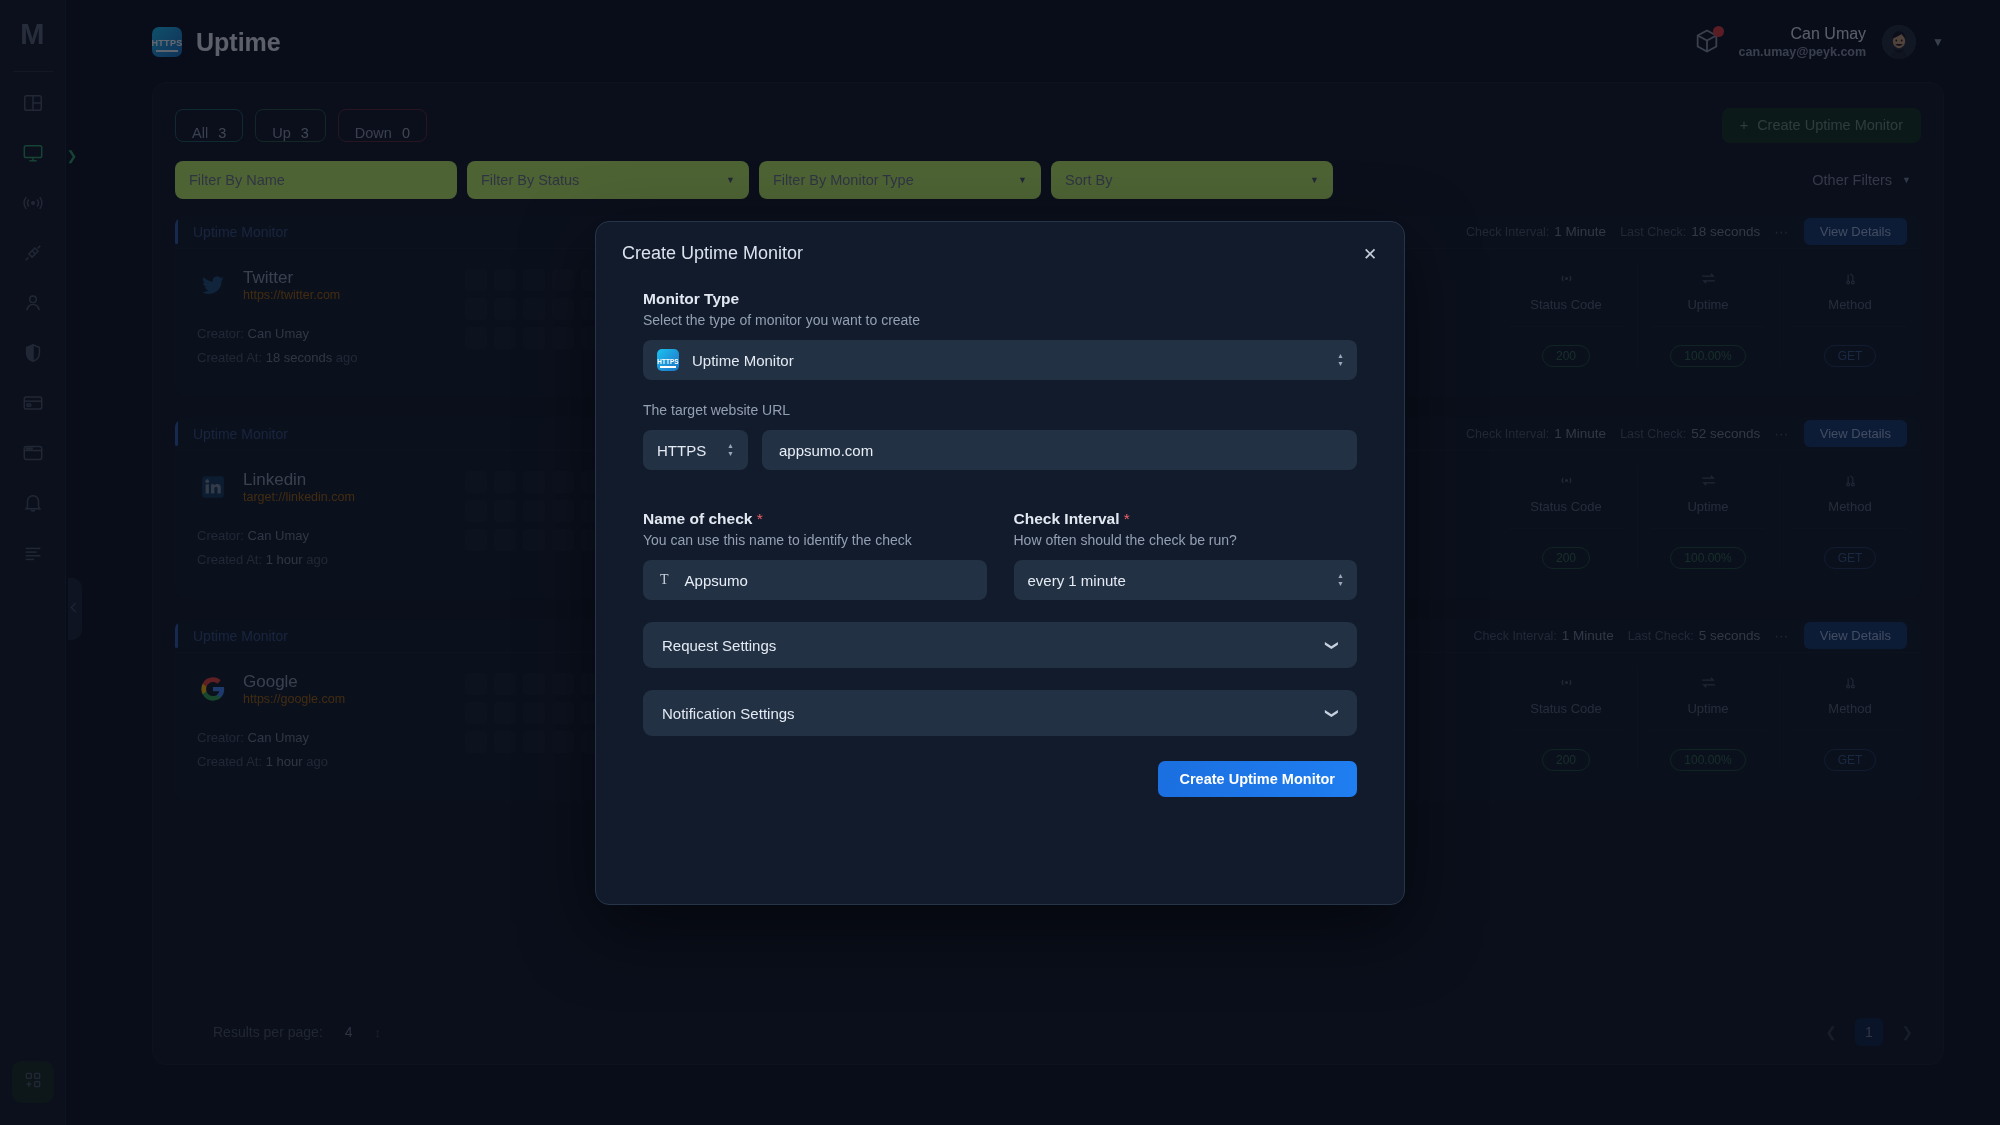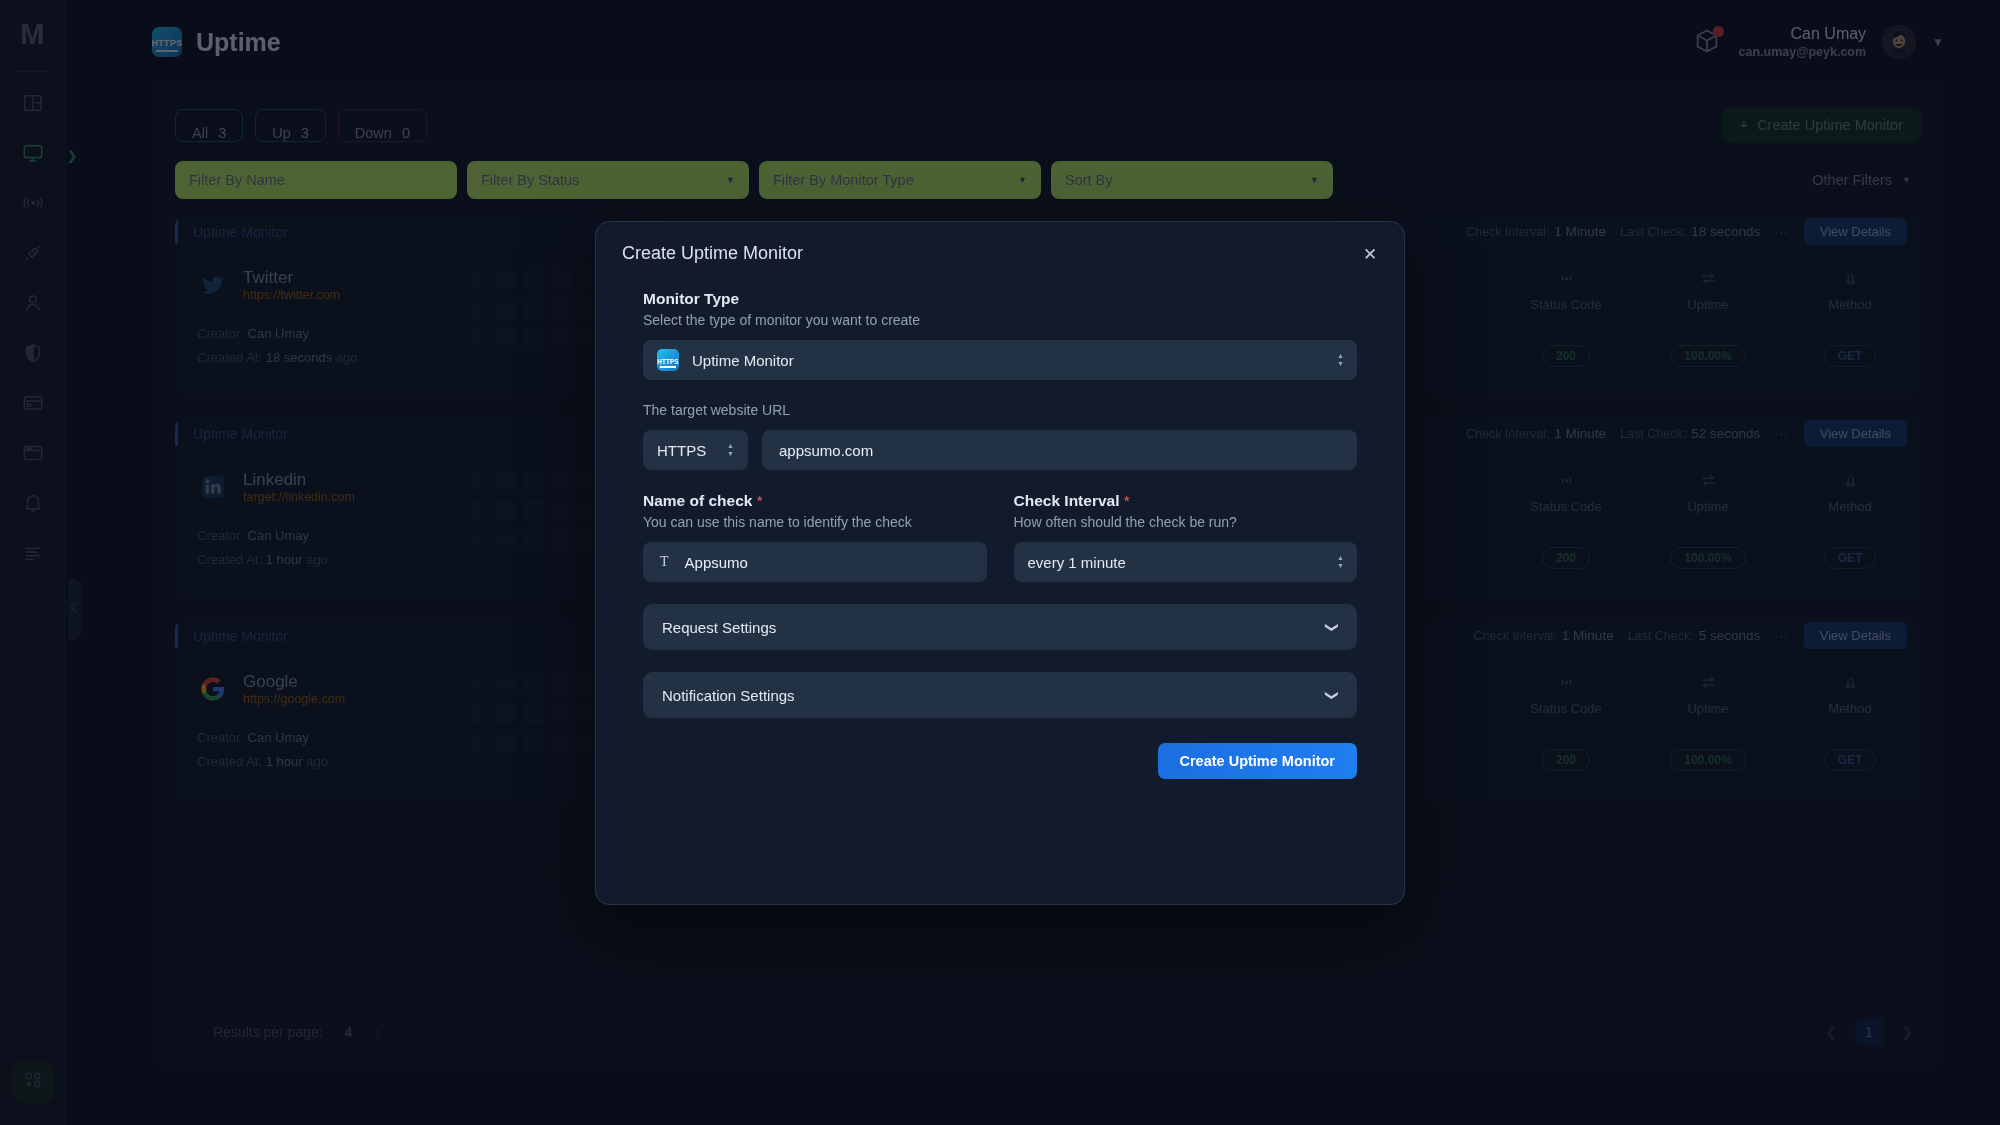--- a/index.html
+++ b/index.html
@@ -138,21 +138,21 @@
     grid-auto-rows: 22px; gap: 7px; align-content: start; }
   .pix { width: 22px; height: 22px; border-radius: 4px; background: #161e2d; }
   .card-stats { margin-left: auto; display: flex; }
   .stat { width: 142px; padding-top: 18px; text-align: center; position: relative; }
   .stat + .stat::before { content:""; position:absolute; left:0; top:14px; bottom:30px; width:1px; background:#161f2f; }
   .stat-ico { color: #4b5466; height: 22px; display:flex; align-items:center; justify-content:center; }
   .stat-ico svg { width: 19px; height: 19px; stroke: currentColor; fill:none; stroke-width: 1.5; }
   .stat-label { margin-top: 8px; font-size: 13px; color: #5a6375; }
   .stat-rule { margin: 14px 14px 0; height:1px; background:#161f2f; }
   .pill { margin: 18px auto 0; display:inline-flex; align-items:center; justify-content:center;
-    height: 22px; padding: 0 13px; border-radius: 11px; font-size: 12px; font-weight: bold; }
+    height: 22px; padding: 0 13px; border-radius: 11px; font-size: 12px; font-weight: normal; }
   .pill.ok { border:1px solid #1f4d33; color:#2f6b47; }
   .pill.method { border:1px solid #22395e; color:#3a5party; color:#365a86; }
 
   
   .pager { position: absolute; left: 22px; right: 22px; bottom: 14px; height: 36px;
     display:flex; align-items:center; }
   .rpp { font-size: 14px; color: #4a5366; display:flex; align-items:center; gap: 22px; margin-left: 38px; }
   .rpp .val { color: #6a7386; }
   .rpp .stepper { color:#3e4759; font-size: 13px; }
   .pages { margin-left:auto; display:flex; align-items:center; gap: 10px; }
@@ -186,21 +186,21 @@
     display:flex; align-items:flex-end; justify-content:center; color:#fff; font-size:6.5px; font-weight:bold;
     padding-bottom: 6px; position: relative; overflow:hidden;
   }
   .mini-https::after { content:""; position:absolute; bottom:3.5px; left:3px; right:3px; height:1.5px; background:#fff; }
   .url-row { margin-top: 12px; display:flex; gap: 14px; }
   .proto-sel { width: 105px; height: 40px; background:#233144; border-radius:8px; display:flex; align-items:center;
     justify-content:space-between; padding: 0 14px; color:#e4eaf3; font-size:15px; }
   .proto-sel .ud { color:#9aa6b8; font-size:12px; line-height:.8; text-align:center; }
   .url-input { flex: 1; height: 40px; background:#233144; border-radius:8px; display:flex; align-items:center;
     padding: 0 17px; color:#e8eef6; font-size:15px; }
-  .two-col { margin-top: 22px; display:flex; gap: 27px; }
+  .two-col { margin-top: 40px; display:flex; gap: 27px; }
   .col { flex: 1; }
   .text-input { margin-top: 12px; height: 40px; background:#233144; border-radius:8px;
     display:flex; align-items:center; padding: 0 17px; gap: 16px; color:#e8eef6; font-size:15px; }
   .t-ico { color:#c8d2e0; font-size: 14px; font-family: "Liberation Serif", serif; }
   .accordion { margin-top: 22px; height: 46px; background:#233144; border-radius:9px;
     display:flex; align-items:center; justify-content:space-between; padding: 0 19px; color:#e4eaf3; font-size:15px; }
   .accordion .chev { color:#c6d0de; font-size:13px; }
   .modal-foot { padding: 25px 47px 0; display:flex; justify-content:flex-end; }
   .primary-btn {
     height: 36px; padding: 0 22px; border-radius: 7px; border:none; cursor:pointer;

